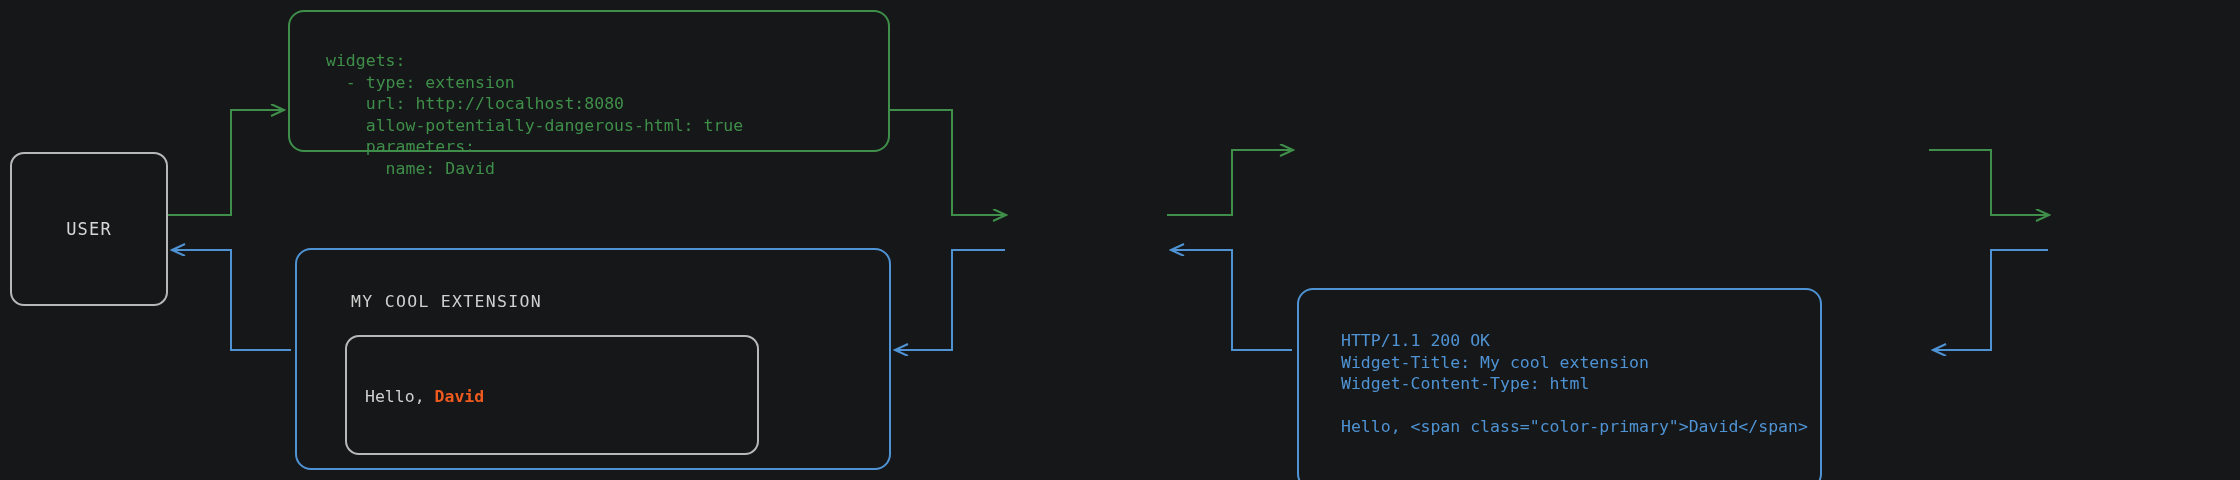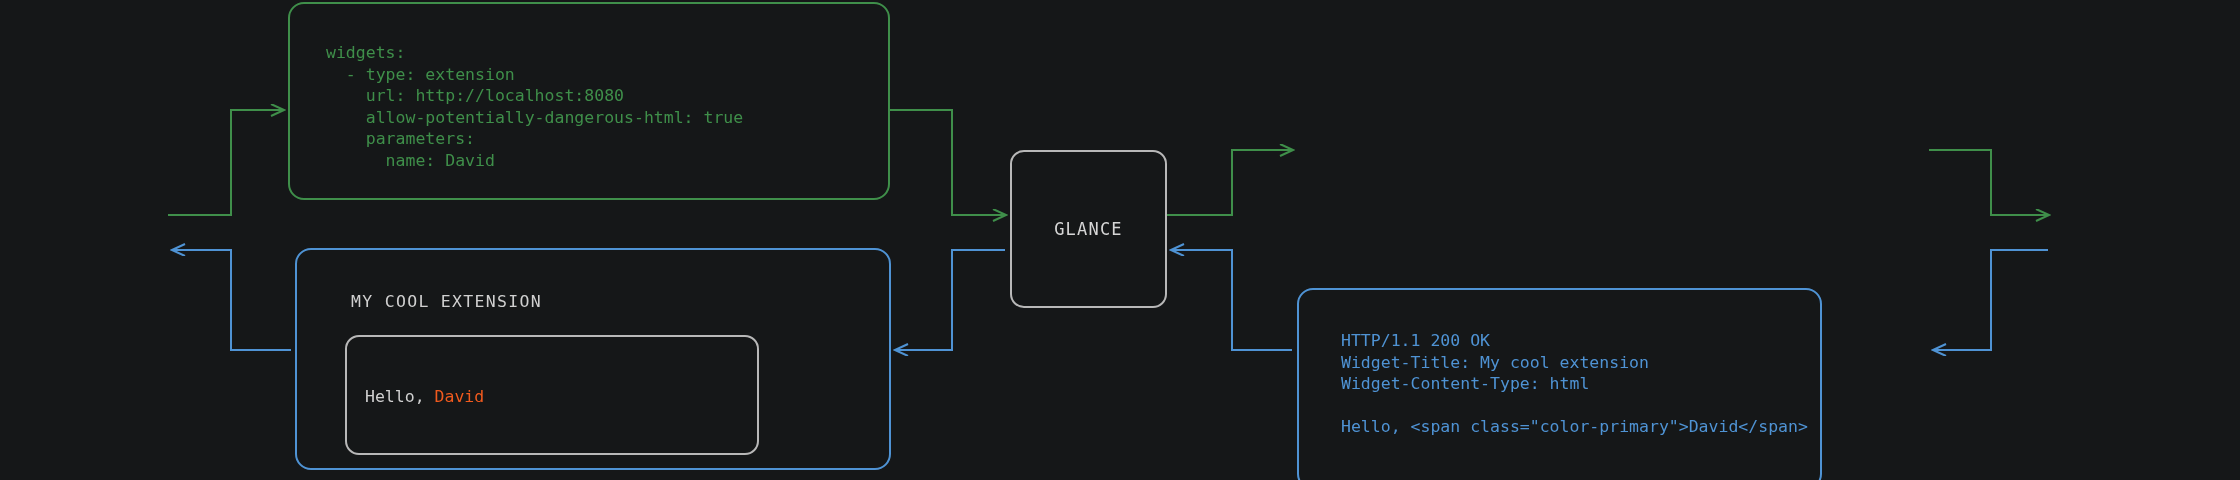--- a/index.html
+++ b/index.html
@@ -52,21 +52,21 @@
     font-family: "DejaVu Sans Mono", monospace;
     font-size: 16.5px;
     line-height: 21.5px;
     white-space: pre;
     color: #3f8f4a;
   }
   .code.blue { color: #4f93d4; }
   .panel .code { position: absolute; }
 
   
-  #yaml-panel { left: 288px; top: 2px; width: 602px; height: 198px; }
+  #yaml-panel { left: 288px; top: 10px; width: 602px; height: 142px; }
   #yaml-panel .code { left: 36px; top: 38px; }
 
   
   #get-panel { left: 1297px; top: 88px; width: 632px; height: 120px; }
   #get-panel .code { left: 42px; top: 46px; }
 
   
   #widget-panel { left: 295px; top: 248px; width: 596px; height: 222px; }
   #widget-title {
     position: absolute;
@@ -87,21 +87,21 @@
     background: #151718;
   }
   #widget-card-text {
     position: absolute;
     left: 18px; top: 50px;
     font-family: "DejaVu Sans Mono", monospace;
     font-size: 16.5px;
     color: #d0d0d0;
     white-space: pre;
   }
-  .accent { color: #f05a1e; }
+  .accent { color: #f05a1e; font-weight: bold; }
 
   
   #http-panel { left: 1297px; top: 248px; width: 525px; height: 202px; margin-top: 40px; }
   #http-panel .code { left: 42px; top: 40px; }
 </style>
 </head>
 <body>
 
 <div id="stage">
 
@@ -125,24 +125,24 @@
 
     <path d="M2048,250 L1991,250 L1991,350 L1934,350" fill="none" stroke="#4f93d4" stroke-width="2" marker-end="url(#arrow-blue)"></path>
 
     <path d="M1292,350 L1232,350 L1232,250 L1172,250" fill="none" stroke="#4f93d4" stroke-width="2" marker-end="url(#arrow-blue)"></path>
 
     <path d="M1005,250 L952,250 L952,350 L896,350" fill="none" stroke="#4f93d4" stroke-width="2" marker-end="url(#arrow-blue)"></path>
 
     <path d="M291,350 L231,350 L231,250 L173,250" fill="none" stroke="#4f93d4" stroke-width="2" marker-end="url(#arrow-blue)"></path>
   </svg>
 
+  <div class="node" id="node-user" style="left:10px; top:152px; width:158px; height:154px;">
+    <span>USER</span>
+  </div>
 
-  <div class="node" id="node-glance" style="left:1010px; top:150px; width:157px; height:158px;">
-    <span>GLANCE</span>
-  </div>
 
 
   <div class="panel" id="yaml-panel">
     <div class="code">widgets:
   - type: extension
     url: http://localhost:8080
     allow-potentially-dangerous-html: true
     parameters:
       name: David</div>
   </div>

